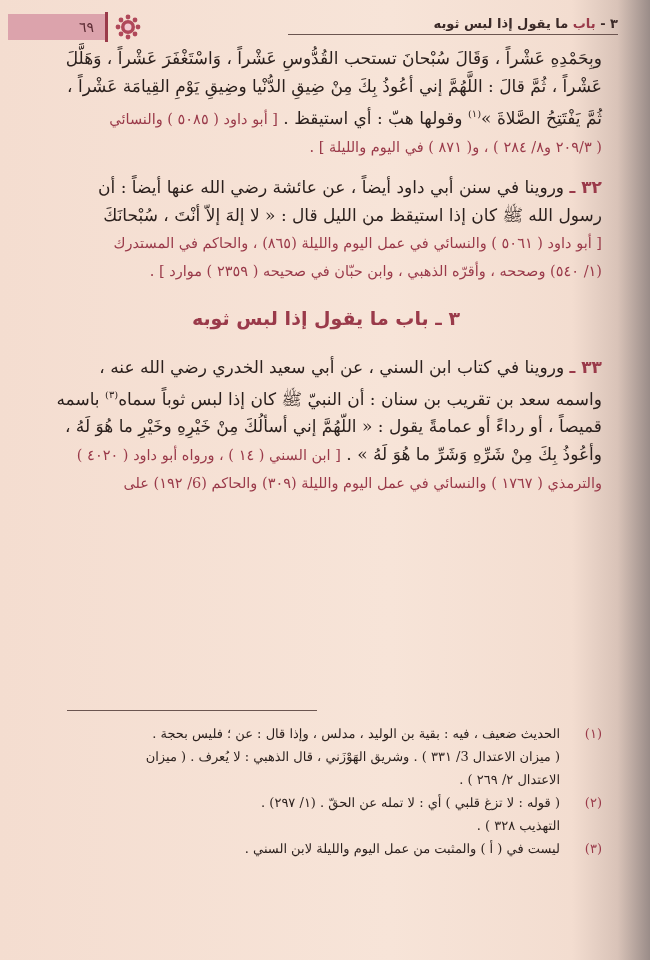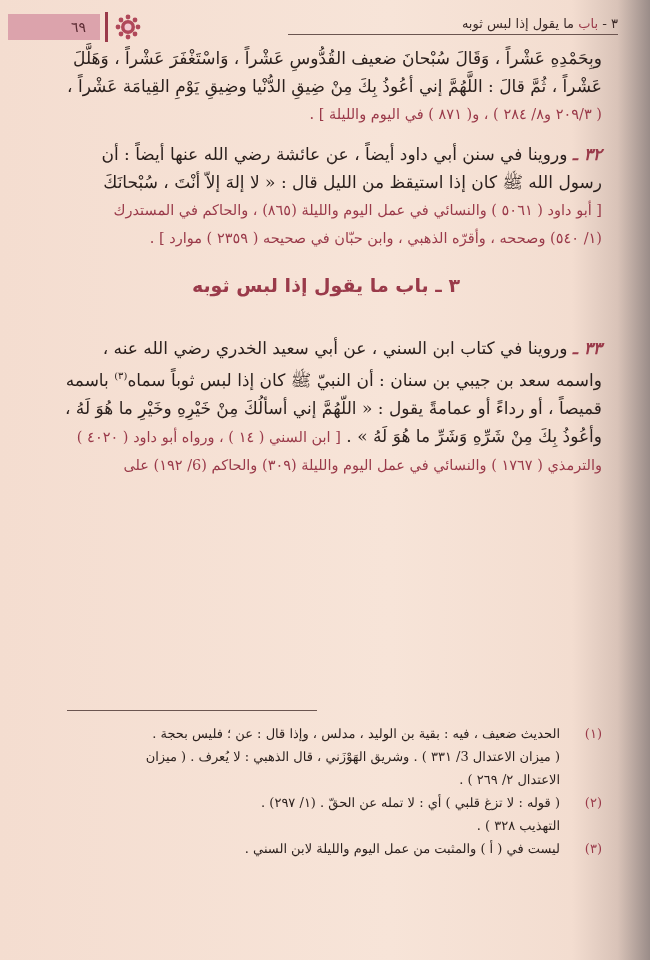--- a/index.html
+++ b/index.html
@@ -13,50 +13,50 @@
   .page {
     position: absolute; left: 0; top: 0; width: 650px; height: 960px;
     background: linear-gradient(to right, #f4ddd0 0%, #f7e4d8 60%, #f3ddd0 88%, #d9c3b8 95%, #9a8c88 100%);
   }
   
   .running-header {
     position: absolute; top: 10px; left: 8px; width: 610px; height: 30px;
     direction: ltr;
   }
   .page-number-box {
-    position: absolute; left: 0; top: 4px; width: 92px; height: 26px;
+    position: absolute; left: 0; top: 4px; width: 100px; height: 26px;
     background: #dca3ac;
     color: #5a2a32; font-size: 14px;
     text-align: right; padding-right: 14px; box-sizing: border-box; line-height: 26px;
   }
   .header-divider {
     position: absolute; left: 97px; top: 2px; width: 3px; height: 30px; background: #9a3a4a;
   }
   .ornament {
     position: absolute; left: 107px; top: 4px; width: 26px; height: 26px;
   }
   .running-title {
     position: absolute; right: 0; top: 6px; width: 330px;
     direction: rtl; text-align: right;
-    font-family: "DejaVu Sans", sans-serif; font-size: 13px; font-weight: normal; color: #3b2a28;
+    font-family: "DejaVu Sans", sans-serif; font-size: 13px; font-weight: bold; color: #3b2a28;
     border-bottom: 1px solid #6b5550; padding-bottom: 3px;
   }
   .running-title .accent { color: #9a3a4a; }
 
   .content {
     position: absolute; top: 44px; left: 50px; width: 552px;
     direction: rtl; text-align: justify;
   }
   .line { font-size: 17px; line-height: 28px; }
   .cite { color: #9a3a4a; font-size: 14.5px; line-height: 28px; }
-  .num { color: #9a3a4a; font-weight: bold; font-family: "DejaVu Sans", sans-serif; font-style: italic; }
+  .num { color: #9a3a4a; font-weight: bold; font-family: "DejaVu Sans", sans-serif; }
   .gap { height: 12px; }
   .section-heading {
     text-align: center; font-family: "DejaVu Sans", sans-serif;
-    font-weight: bold; font-size: 19px; color: #9a3a4a; margin: 22px 0 30px 0;
+    font-weight: bold; font-size: 19px; color: #9a3a4a; margin: 22px 0 16px 0;
   }
   .footnote-rule {
     position: absolute; left: 67px; top: 710px; width: 250px; height: 1px; background: #6b5550;
   }
   .footnotes {
     position: absolute; top: 722px; left: 50px; width: 552px; direction: rtl;
     font-size: 13px; line-height: 23px; color: #2a1f1c;
   }
   .fn { display: flex; flex-direction: row; }
   .fn-mark { width: 42px; flex: none; color: #9a3a4a; }
@@ -85,43 +85,46 @@
       </g>
       <circle cx="13" cy="13" r="3.5" fill="#f2c9cf"></circle>
     </svg>
     <div class="running-title">
       <span>٣ - </span><span class="accent">باب</span><span> ما يقول إذا لبس ثوبه</span>
     </div>
   </div>
 
   <div class="content">
 
-    <div class="line">وبِحَمْدِهِ عَشْراً ، وَقَالَ سُبْحانَ ضعيف القُدُّوسِ عَشْراً ، وَاسْتَغْفَرَ عَشْراً ، وَهَلَّلَ</div>
+    <div class="line">وبِحَمْدِهِ عَشْراً ، وَقَالَ سُبْحانَ تستحب القُدُّوسِ عَشْراً ، وَاسْتَغْفَرَ عَشْراً ، وَهَلَّلَ</div>
     <div class="line">عَشْراً ، ثُمَّ قالَ : اللَّهُمَّ إني أعُوذُ بِكَ مِنْ ضِيقِ الدُّنْيا وضِيقِ يَوْمِ القِيامَة عَشْراً ،</div>
+    <div class="line">
+      <span>ثُمَّ يَفْتَتِحُ الصَّلاةَ »</span><sup style="font-size:10px;">(١)</sup><span> وقولها هبّ : أي استيقظ . </span><span class="cite">[ أبو داود ( ٥٠٨٥ ) والنسائي</span>
+    </div>
     <div class="cite">( ٢٠٩/٣ و٨/ ٢٨٤ ) ، و( ٨٧١ ) في اليوم والليلة ] .</div>
 
     <div class="gap"></div>
 
     <div class="line">
       <span class="num">٣٢ ـ</span><span> وروينا في سنن أبي داود أيضاً ، عن عائشة رضي الله عنها أيضاً : أن</span>
     </div>
     <div class="line">رسول الله ﷺ كان إذا استيقظ من الليل قال : « لا إلهَ إلاّ أنْتَ ، سُبْحانَكَ</div>
     <div class="cite">[ أبو داود ( ٥٠٦١ ) والنسائي في عمل اليوم والليلة (٨٦٥) ، والحاكم في المستدرك</div>
     <div class="cite">(١/ ٥٤٠) وصححه ، وأقرّه الذهبي ، وابن حبّان في صحيحه ( ٢٣٥٩ ) موارد ] .</div>
 
     <div class="section-heading">٣ ـ باب ما يقول إذا لبس ثوبه</div>
 
 
     <div class="gap" style="height:8px;"></div>
 
     <div class="line">
       <span class="num">٣٣ ـ</span><span> وروينا في كتاب ابن السني ، عن أبي سعيد الخدري رضي الله عنه ،</span>
     </div>
     <div class="line">
-      <span>واسمه سعد بن جيبي بن سنان : أن النبيّ ﷺ كان إذا لبس ثوباً سماه</span><sup style="font-size:10px;">(٣)</sup><span> باسمه</span>
+      <span>واسمه سعد بن تقريب بن سنان : أن النبيّ ﷺ كان إذا لبس ثوباً سماه</span><sup style="font-size:10px;">(٣)</sup><span> باسمه</span>
     </div>
     <div class="line">قميصاً ، أو رداءً أو عمامةً يقول : « اللّهُمَّ إني أسألُكَ مِنْ خَيْرِهِ وخَيْرِ ما هُوَ لَهُ ،</div>
     <div class="line">
       <span>وأعُوذُ بِكَ مِنْ شَرِّهِ وَشَرِّ ما هُوَ لَهُ » . </span><span class="cite">[ ابن السني ( ١٤ ) ، ورواه أبو داود ( ٤٠٢٠ )</span>
     </div>
     <div class="cite">والترمذي ( ١٧٦٧ ) والنسائي في عمل اليوم والليلة (٣٠٩) والحاكم (6/ ١٩٢) على</div>
   </div>
 
   <div class="footnote-rule"></div>
 

